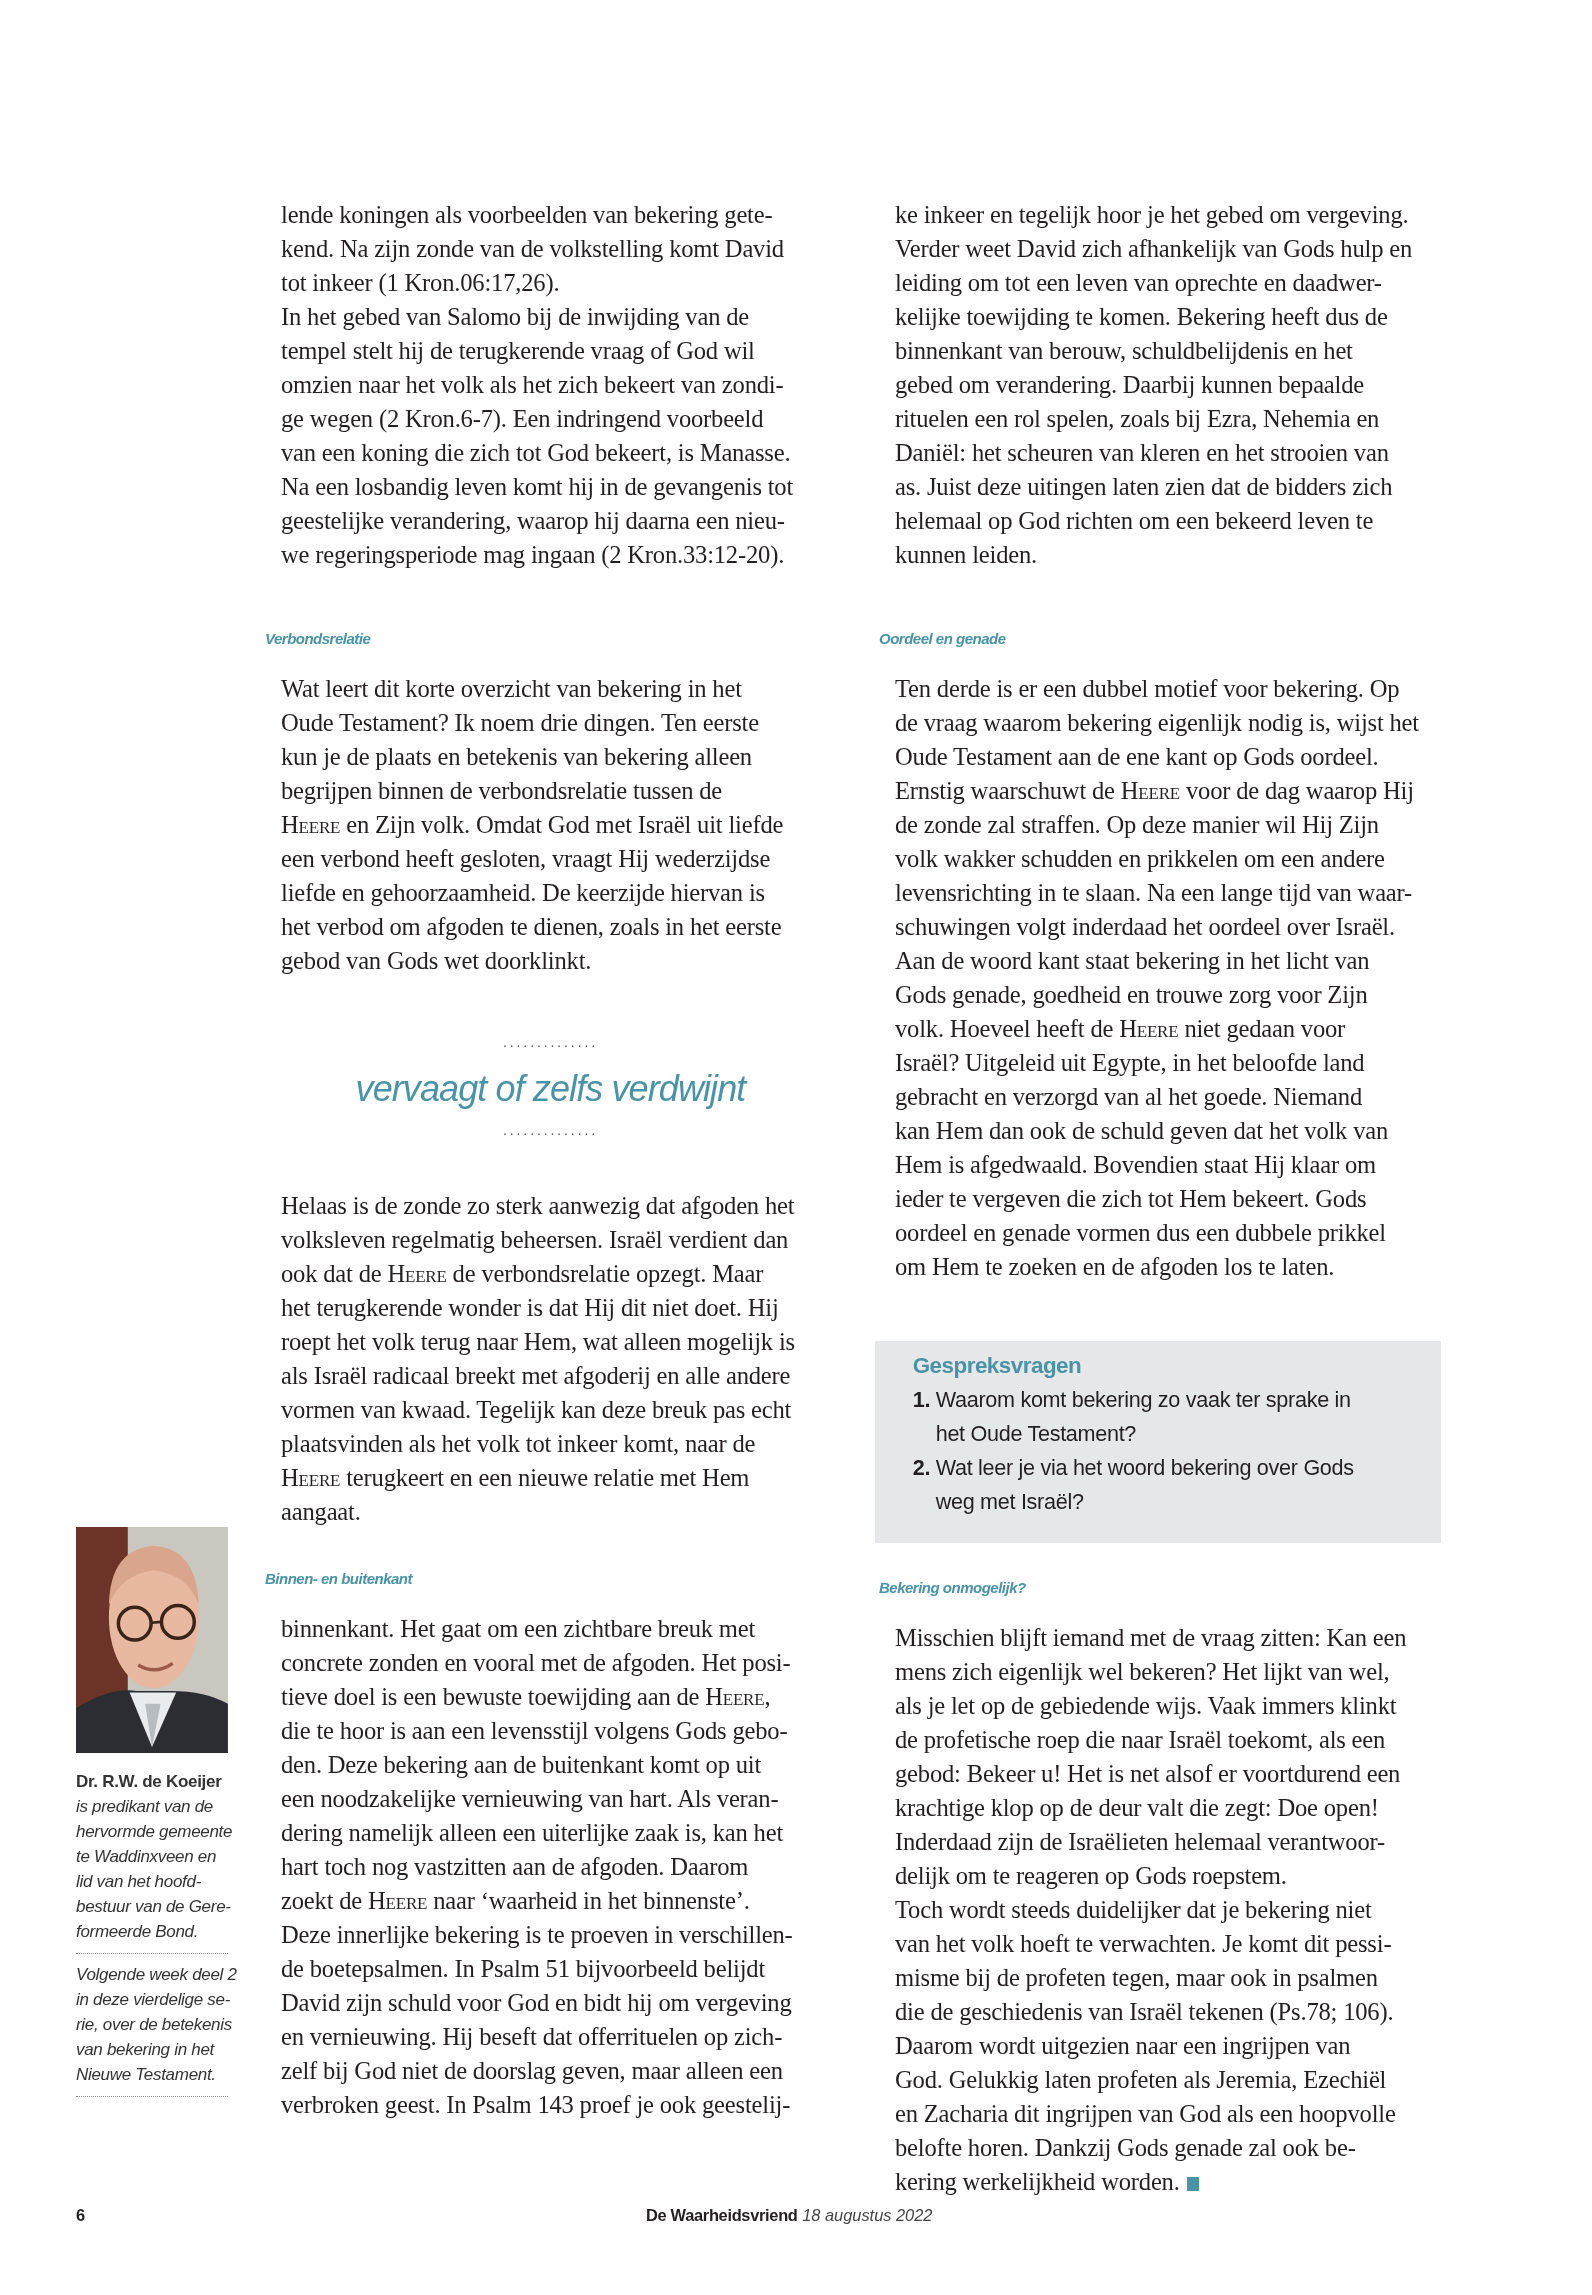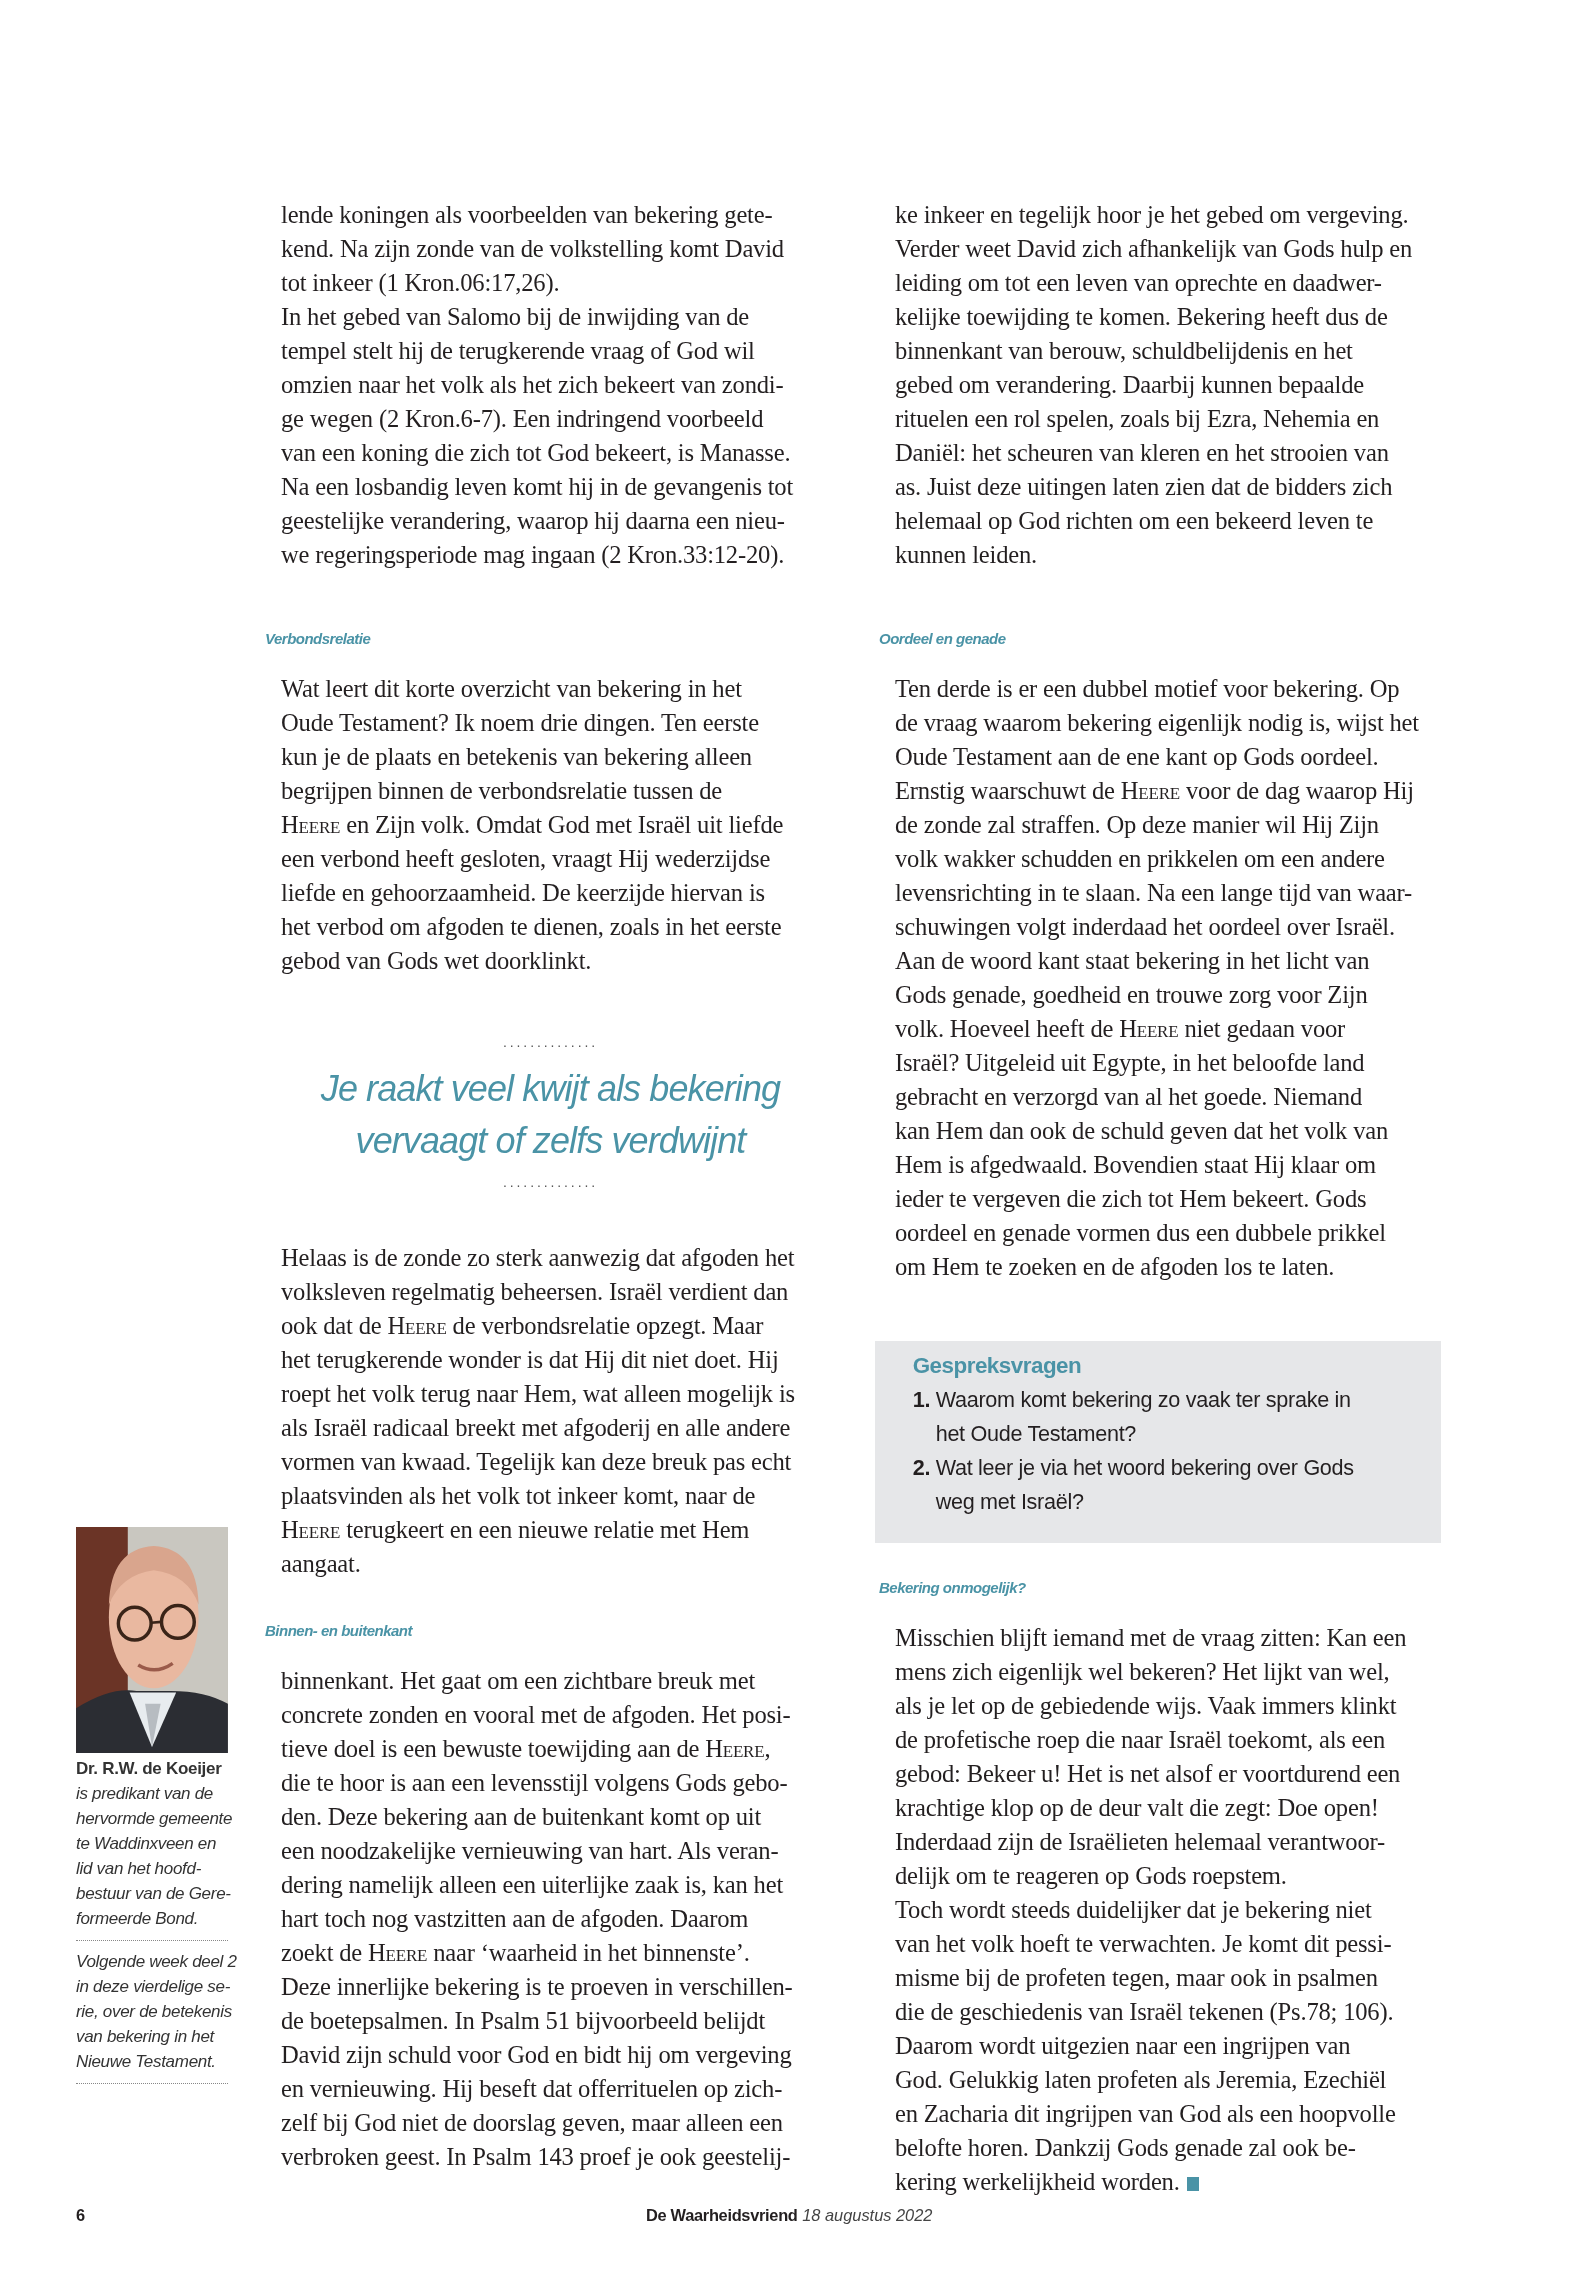--- a/index.html
+++ b/index.html
@@ -19,21 +19,21 @@
   .quote-text { font-family: "Liberation Sans", "DejaVu Sans", sans-serif; font-style: italic; font-weight: normal;
                 color: #4a93a6; font-size: 36px; line-height: 52px; letter-spacing: -0.9px; }
   .box { background: #e6e7e9; margin-left: -4.3px; width: 566px; padding: 8px 0 24px 38px; box-sizing: border-box; }
   .box-title { font-family: "Liberation Sans", sans-serif; font-weight: bold; color: #4a93a6; font-size: 22.4px; line-height: 34px; letter-spacing: -0.5px; }
   .box-q { font-family: "Liberation Sans", sans-serif; font-size: 21.6px; line-height: 34px; color: #231f20; letter-spacing: -0.3px; display: flex; }
   .box-q .num { font-weight: bold; width: 23px; flex: none; }
   .end-square { display: inline-block; width: 12px; height: 14px; background: #4a93a6; margin-left: 7px; vertical-align: -0.9px; }
   .sidebar { position: absolute; left: 76px; top: 1527px; width: 152px; }
   .photo { width: 152px; height: 226px; position: relative; overflow: hidden;
            background: linear-gradient(90deg, #5a2e22 0%, #7a4332 20%, #a8a59e 42%, #c6c4bd 100%); }
-  .caption { font-family: "Liberation Sans", "DejaVu Sans", sans-serif; font-size: 17px; line-height: 25px; color: #333; margin-top: 3px; letter-spacing: -0.3px; }
+  .caption { font-family: "Liberation Sans", "DejaVu Sans", sans-serif; font-size: 17px; line-height: 25px; color: #333; margin-top: 16px; letter-spacing: -0.3px; }
   .caption .name { font-weight: bold; font-style: normal; }
   .caption .it { font-style: italic; }
   .caption .sep { border-top: 1.7px dotted #888; margin: 8.6px 0 8.6px 0; height: 0; }
   .footer { position: absolute; top: 2206px; left: 76px; width: 1467px; font-family: "Liberation Sans", sans-serif; font-size: 16.4px; color: #231f20; }
   .footer .pnum { position: absolute; left: 0; font-weight: bold; }
   .footer .pub { position: absolute; left: 570px; }
   .footer .pub b { font-weight: bold; letter-spacing: -0.3px; }
   .footer .pub i { font-style: italic; color: #444; }
 </style>
 </head>
@@ -63,21 +63,20 @@
       <span class="line"><span class="sc">Heere</span> en Zijn volk. Omdat God met Israël uit liefde</span>
       <span class="line">een verbond heeft gesloten, vraagt Hij wederzijdse</span>
       <span class="line">liefde en gehoorzaamheid. De keerzijde hiervan is</span>
       <span class="line">het verbod om afgoden te dienen, zoals in het eerste</span>
       <span class="line">gebod van Gods wet doorklinkt.</span>
     </p>
   <div style="height:40px"></div>
   <div class="quote">
     <div class="dots">..............</div>
     <div style="height:12px"></div>
-    <div class="quote-text">Je raakt veel kwijt als bekering</div>
     <div class="quote-text">vervaagt of zelfs verdwijnt</div>
     <div style="height:7px"></div>
     <div class="dots">..............</div>
   </div>
   <div style="height:33px"></div>
   <p class="p" id="left-s1c">
       <span class="line">Helaas is de zonde zo sterk aanwezig dat afgoden het</span>
       <span class="line">volksleven regelmatig beheersen. Israël verdient dan</span>
       <span class="line">ook dat de <span class="sc">Heere</span> de verbondsrelatie opzegt. Maar</span>
       <span class="line">het terugkerende wonder is dat Hij dit niet doet. Hij</span>

